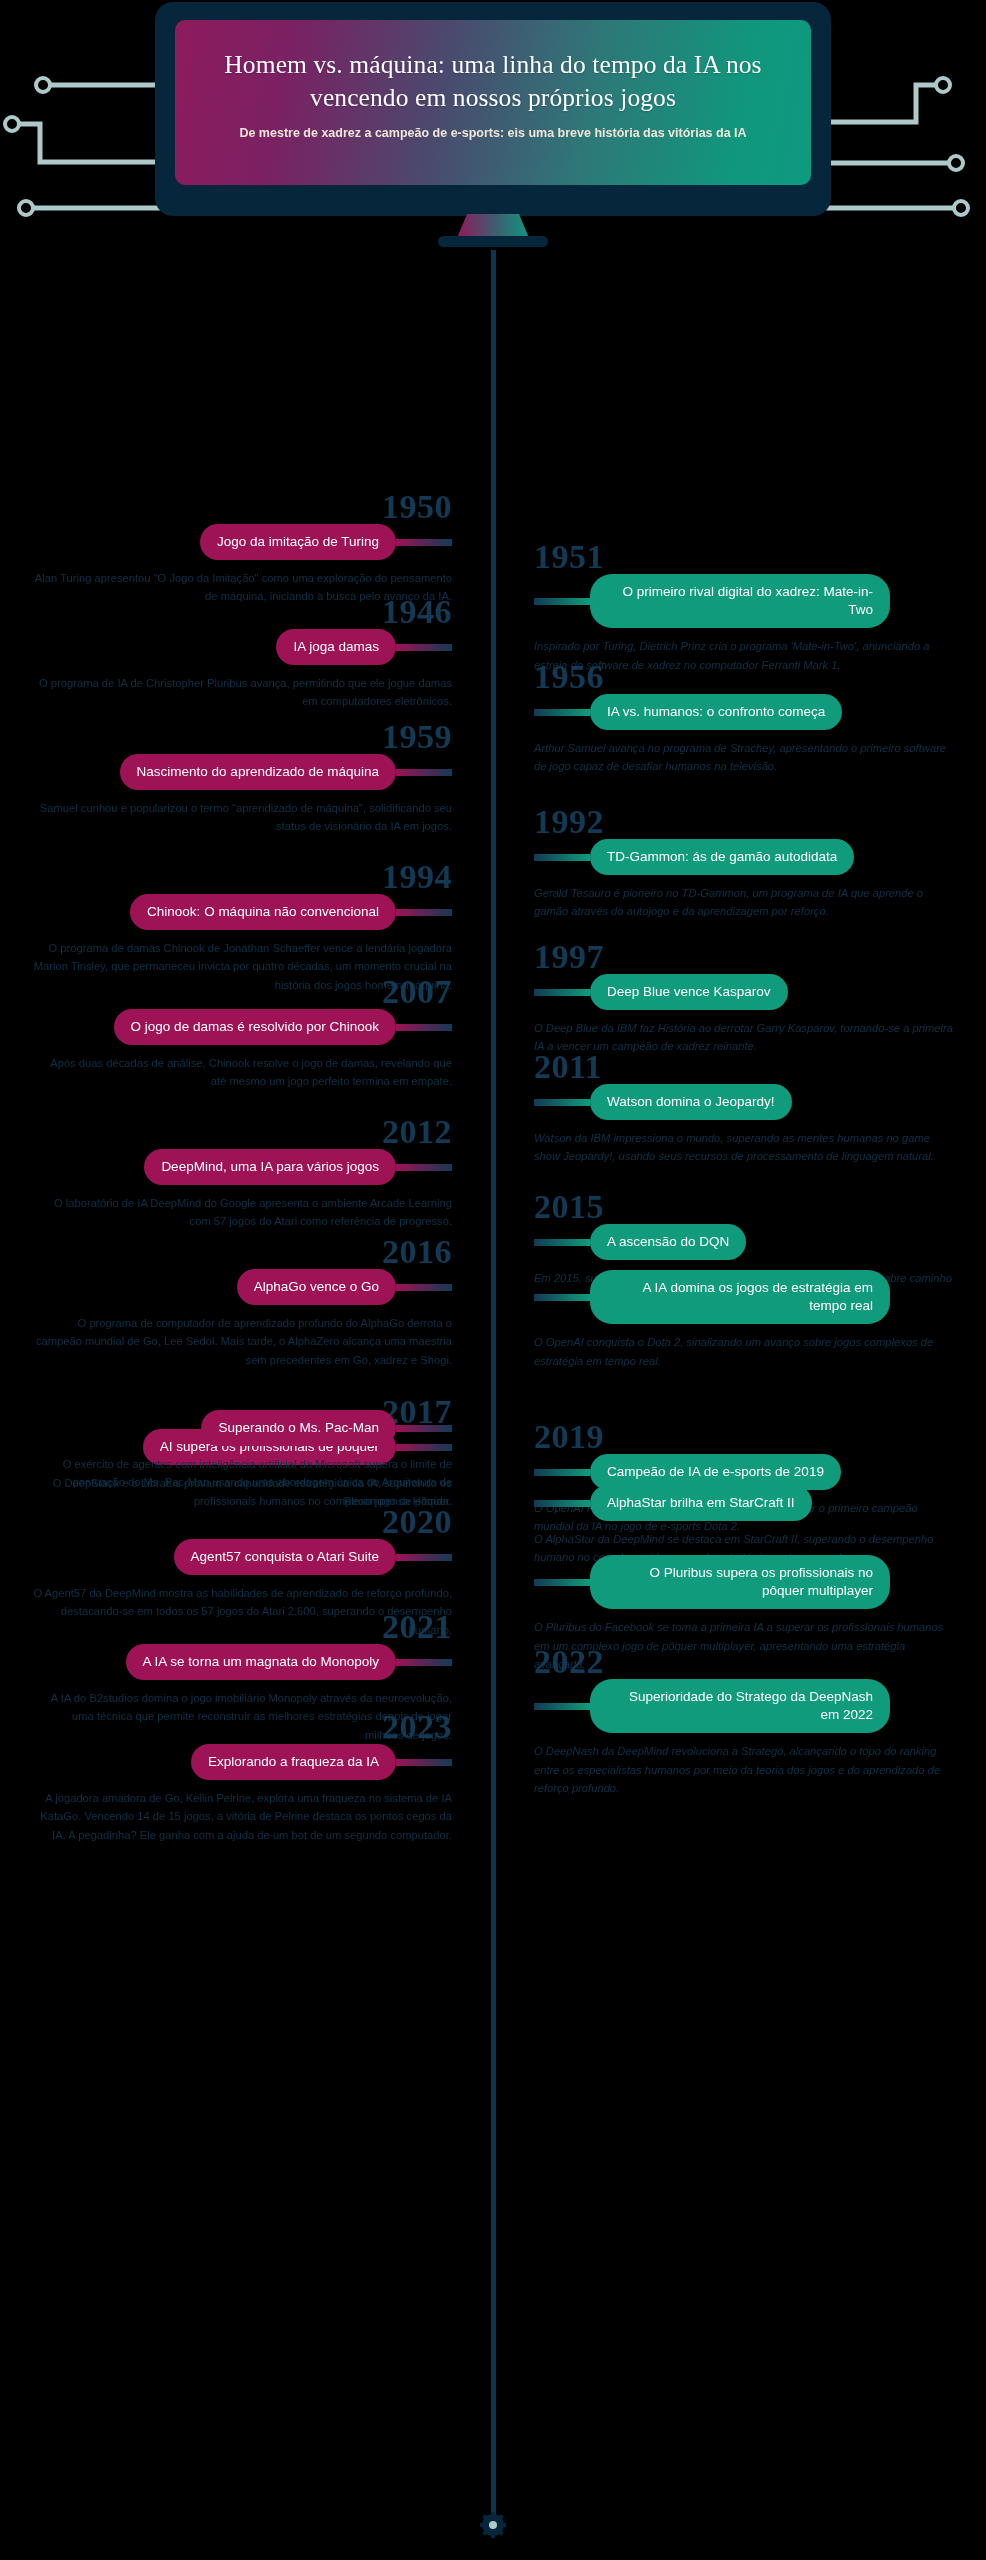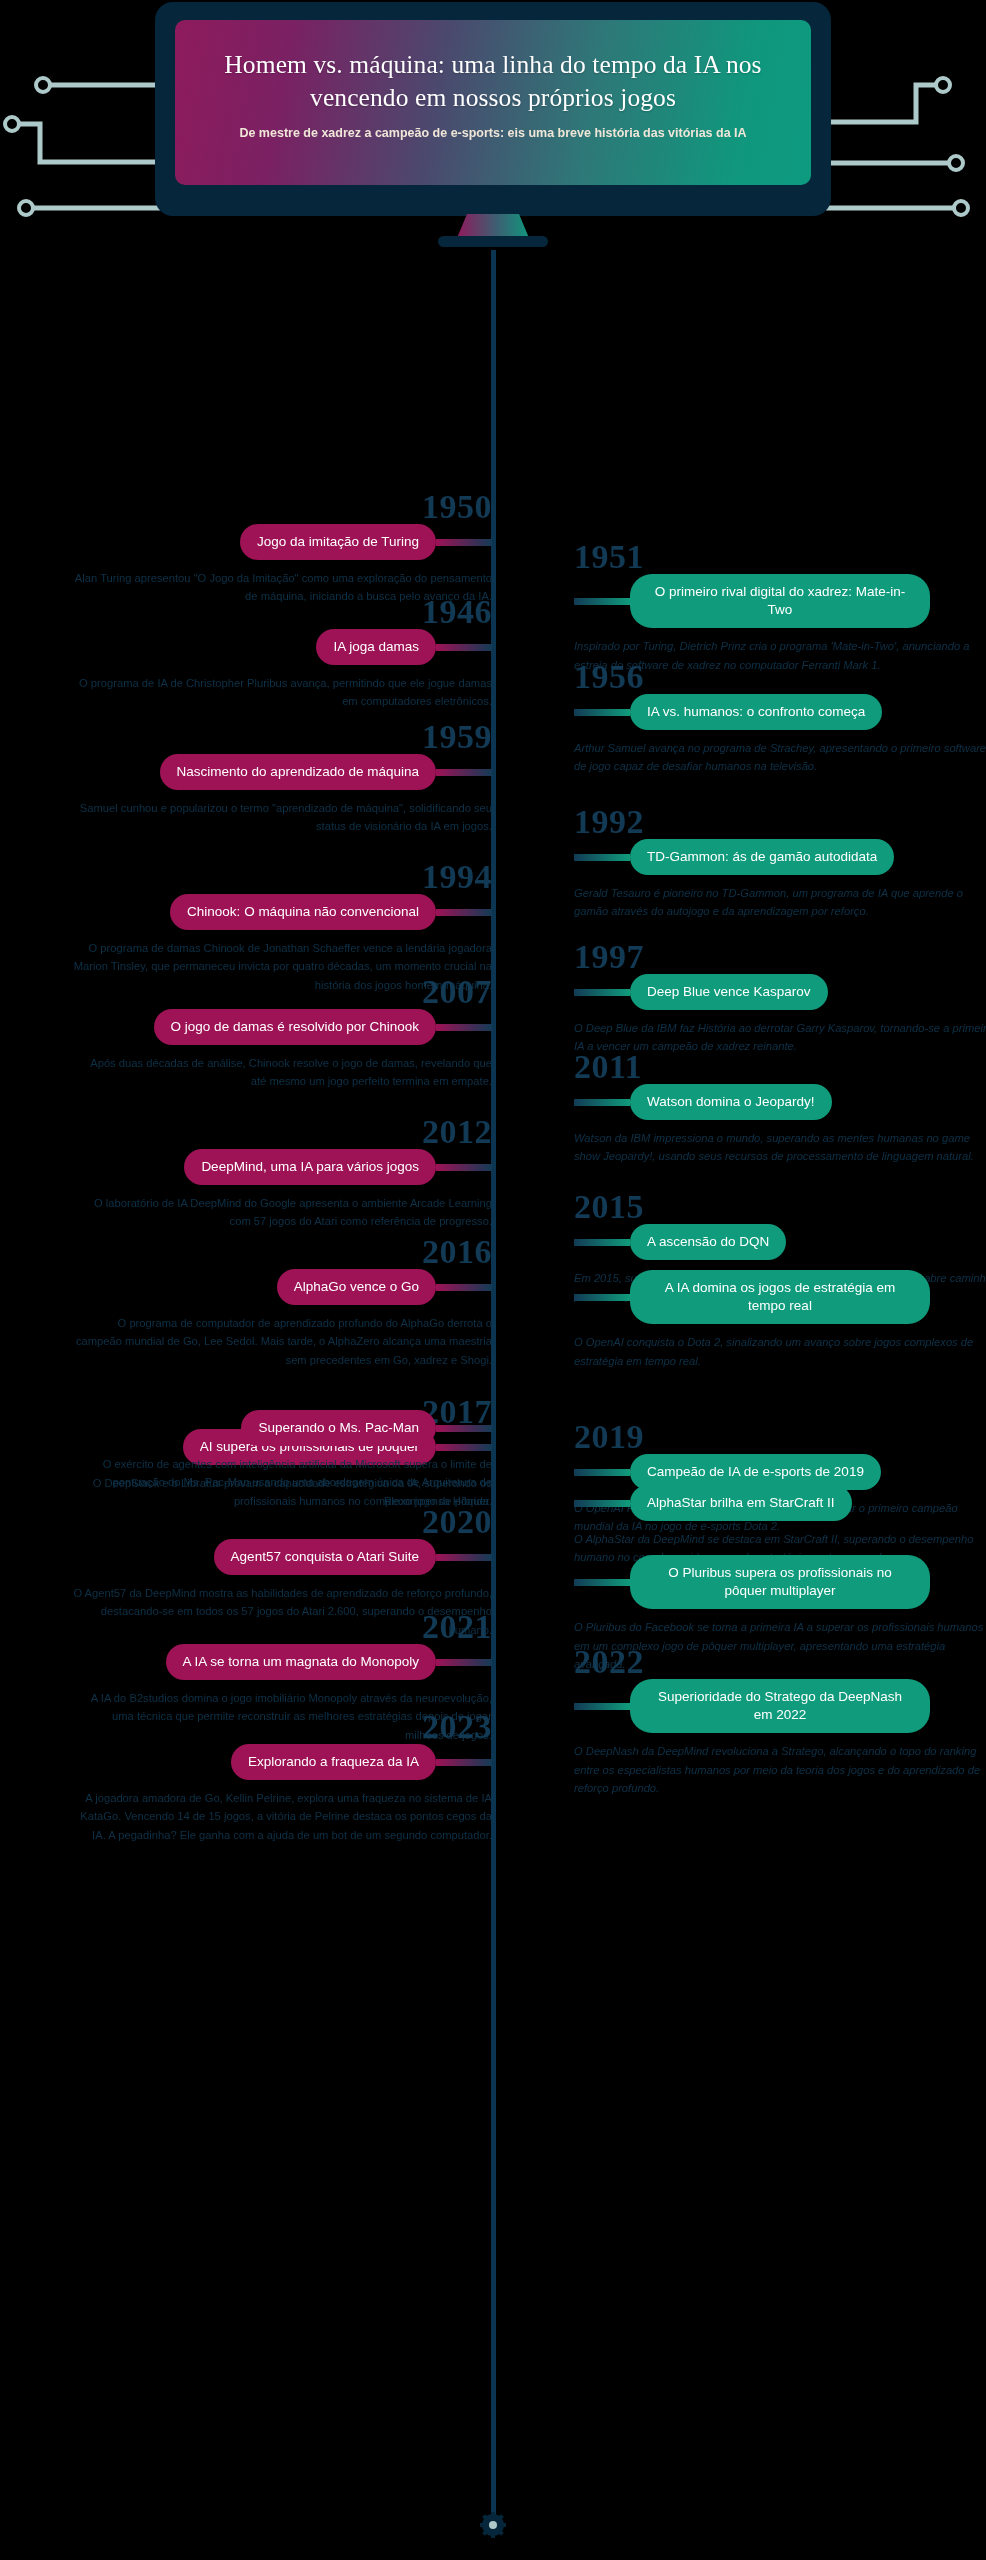--- a/index.html
+++ b/index.html
@@ -72,21 +72,20 @@
   }
 
   .row {
     position: relative;
     width: 986px;
     min-height: 10px;
   }
   .side {
     position: absolute;
     width: 452px;
-    margin-left: 40px;
   }
   .side.left  { left: 0;  text-align: right; }
   .side.right { left: 534px; text-align: left; }
 
   .year {
     font-family: "Liberation Serif", serif;
     font-size: 34px;
     font-weight: bold;
     color: #123a55;
     line-height: 1.0;
@@ -101,21 +100,21 @@
     border-radius: 22px;
     padding: 9px 17px;
     color: #ffffff;
     font-size: 13.5px;
     font-weight: normal;
     line-height: 1.35;
     max-width: 300px;
     text-align: center;
   }
   .pill.magenta { background: #9e1256; }
-  .pill.teal    { background: #109c7c; }
+  .pill.teal    { background: #109c7c; text-align: right; }
 
   .connector { height: 7px; width: 56px; }
   .connector.magenta { background: linear-gradient(to right, #9e1256, #123a55); }
   .connector.teal    { background: linear-gradient(to left,  #109c7c, #123a55); }
 
   .desc {
     color: #0e3148;
     font-size: 11.2px;
     line-height: 1.62;
     margin-top: 9px;

